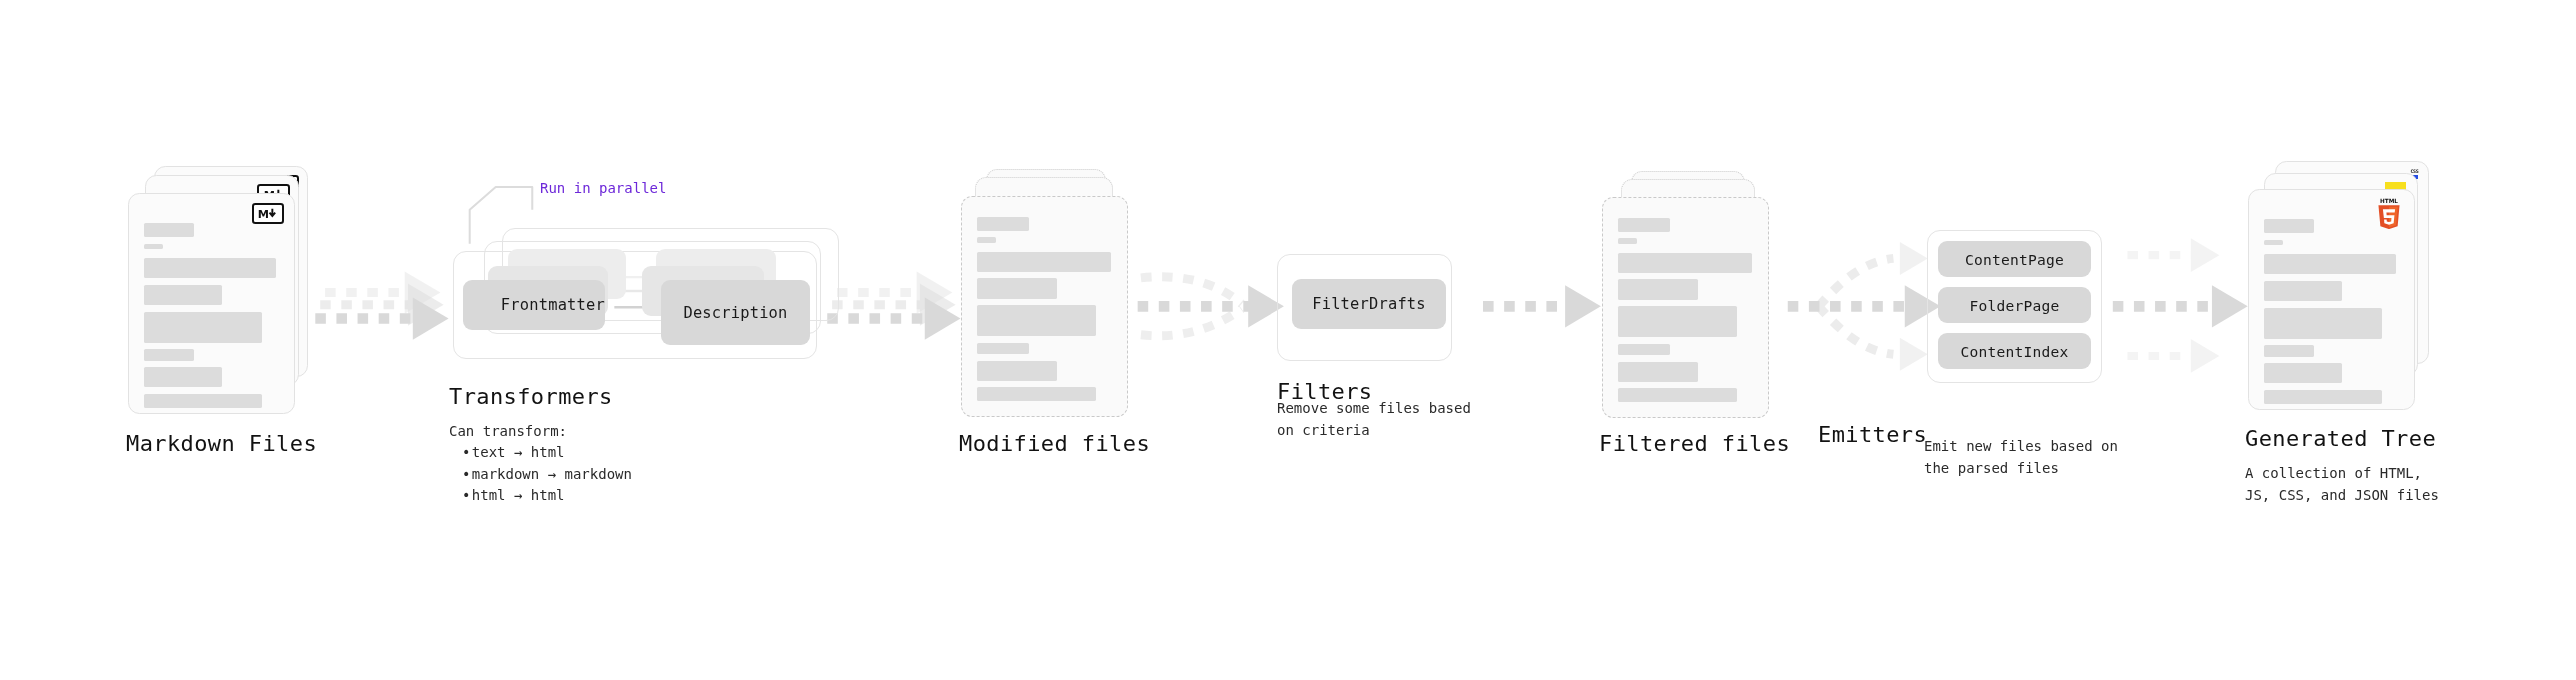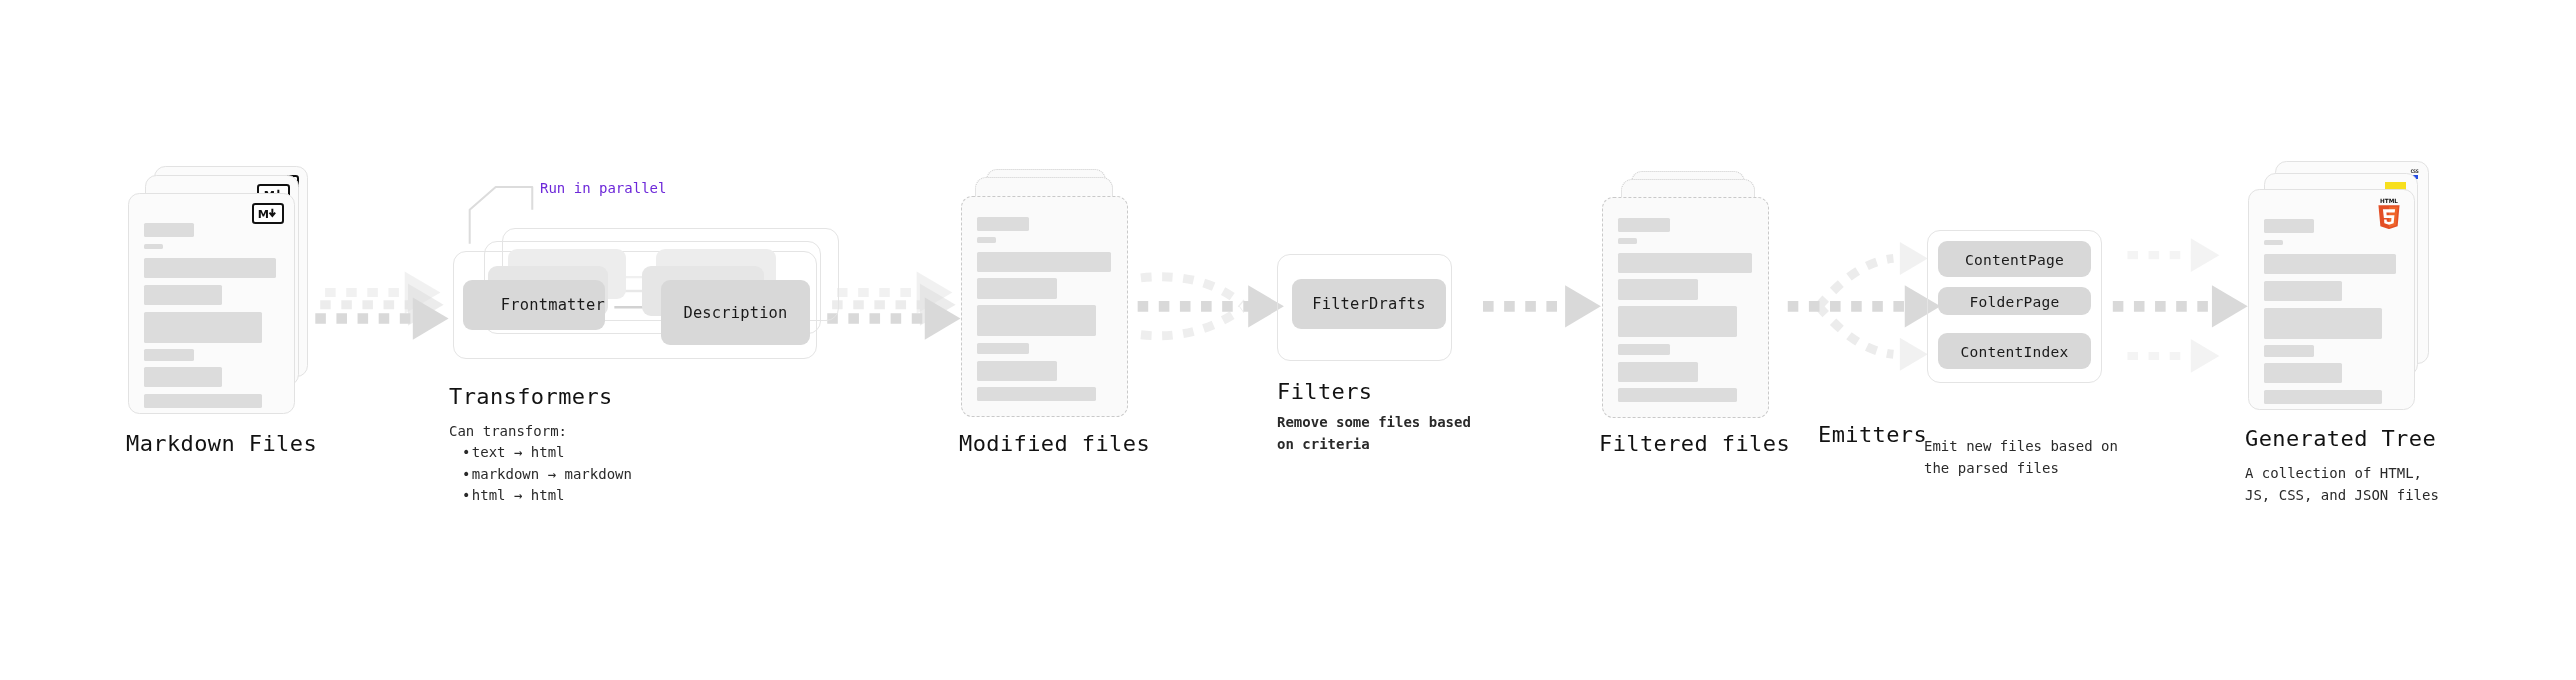--- a/index.html
+++ b/index.html
@@ -349,21 +349,21 @@
   </div>
   <div class="cap-title" style="left:959px; top:431px;">Modified files</div>
 
   <div>
     <div class="proc-box" style="left:1277px; top:254px; width:175px; height:107px;"></div>
     <div class="chip" style="left:1292px; top:279px; width:154px; height:50px;">
       <span>FilterDrafts</span>
     </div>
   </div>
   <div class="cap-title" style="left:1277px; top:379px;">Filters</div>
-  <div class="cap-sub" style="left:1277px; top:412px;font-weight:bold;">Remove some files based
+  <div class="cap-sub" style="left:1277px; top:398px;">Remove some files based
 on criteria</div>
 
   <div class="doc-stack">
     <div class="doc-card dotted" style="left:1631px; top:171px; width:114px; height:202px;"></div>
     <div class="doc-card dotted" style="left:1621px; top:179px; width:134px; height:202px;"></div>
     <div class="doc-card dashed" style="left:1602px; top:197px; width:167px; height:221px;">
       <div class="doc-body" style="top:19.5px;">
         <div class="bar" style="width:52px;height:14px;"></div>
         <div class="bar" style="width:19.5px;height:5.7px;margin-bottom:9px;"></div>
         <div class="bar" style="width:134px;height:20.3px;"></div>
@@ -375,21 +375,21 @@
       </div>
     </div>
   </div>
   <div class="cap-title" style="left:1599px; top:431px;">Filtered files</div>
 
   <div>
     <div class="proc-box" style="left:1927px; top:230px; width:175px; height:153px;"></div>
     <div class="chip" style="left:1938px; top:241px; width:153px; height:36px; font-size:14.6px;">
       <span>ContentPage</span>
     </div>
-    <div class="chip" style="left:1938px; top:287px; width:153px; height:28px; font-size:14.6px;">
+    <div class="chip" style="left:1938px; top:287px; width:153px; height:36px; font-size:14.6px;">
       <span>FolderPage</span>
     </div>
     <div class="chip" style="left:1938px; top:333px; width:153px; height:36px; font-size:14.6px;">
       <span>ContentIndex</span>
     </div>
   </div>
   <div class="cap-title" style="left:1818px; top:398px;margin-top:24px;">Emitters</div>
   <div class="cap-sub" style="left:1924px; top:436px;">Emit new files based on
 the parsed files</div>
 

